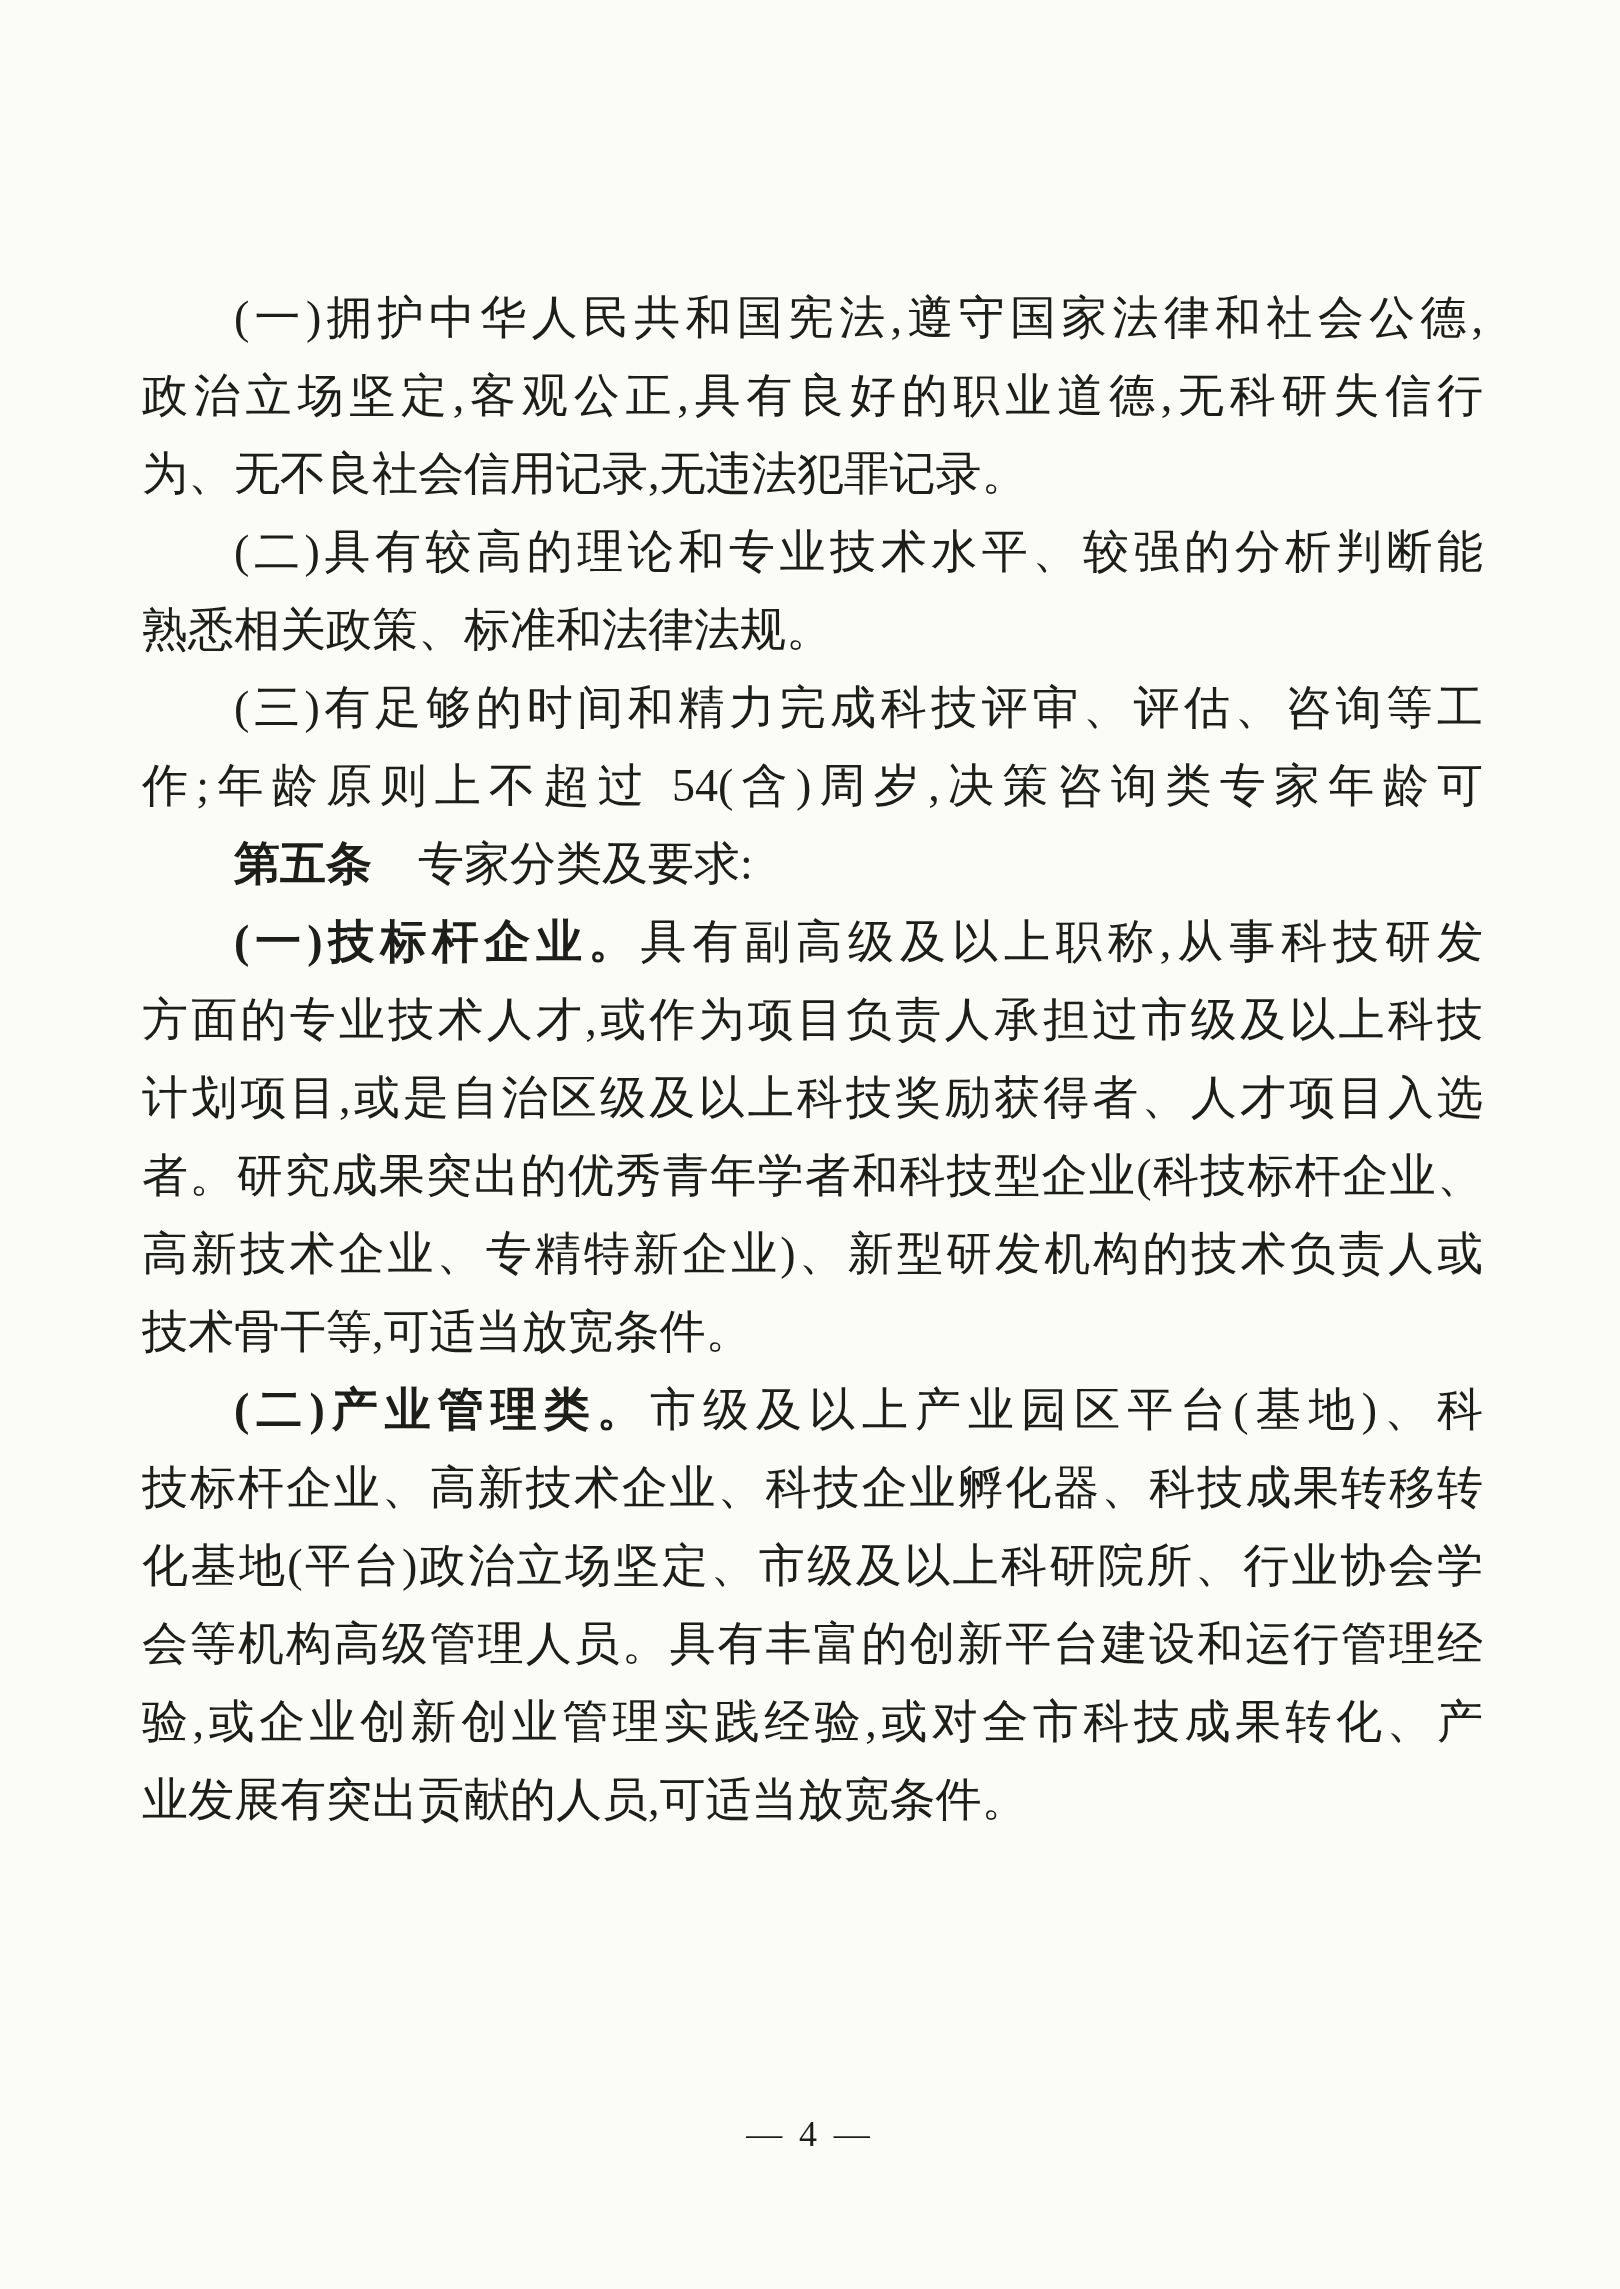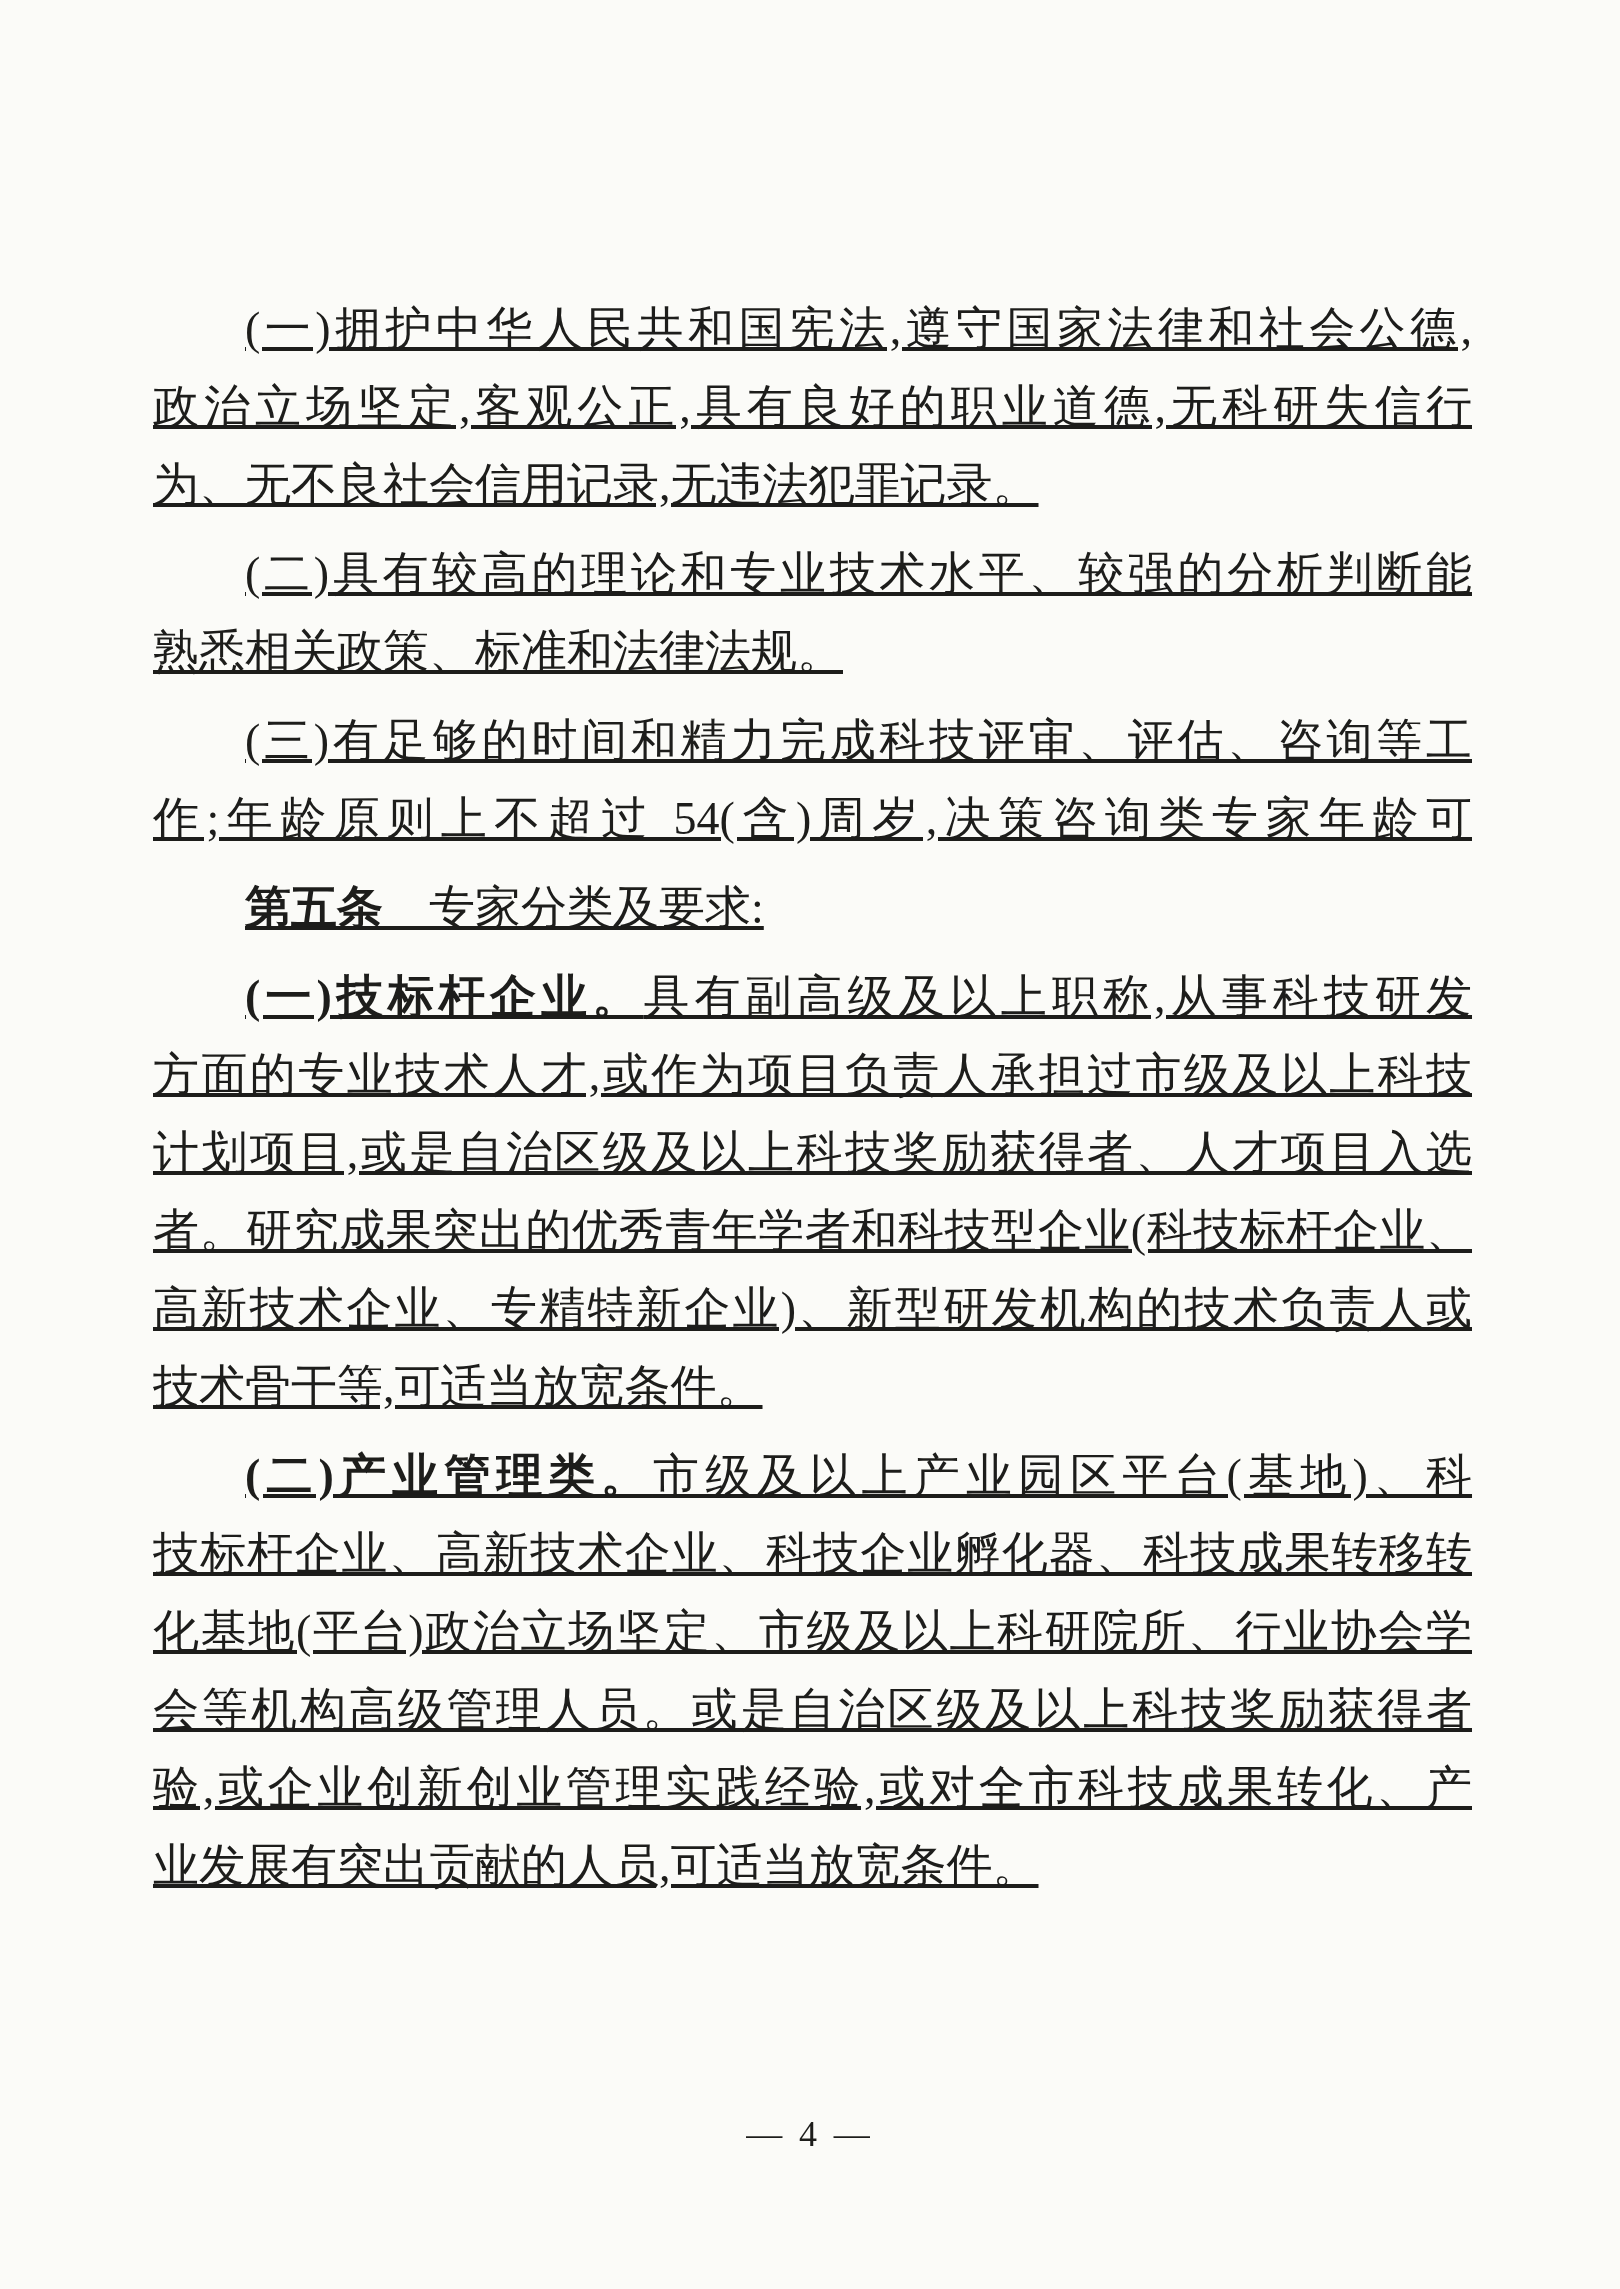--- a/index.html
+++ b/index.html
@@ -18,21 +18,21 @@
     overflow: hidden;
   }
   .content {
     position: absolute;
     left: 142px;
     top: 279px;
     width: 1341px;
     font-size: 46px;
     line-height: 78px;
   }
-  .paragraph { margin: 11px; text-decoration: underline; }
+  .paragraph { margin: 0; }
   .line {
     text-align: justify;
     white-space: nowrap;
     height: 78px;
   }
   .line.fill { text-align-last: justify; }
   .line.indent { text-indent: 92px; }
   .line b { font-weight: 700; }
   .footer {
     position: absolute;
@@ -71,20 +71,20 @@
         <div class="line fill"><span>方面的专业技术人才,或作为项目负责人承担过市级及以上科技</span></div>
         <div class="line fill"><span>计划项目,或是自治区级及以上科技奖励获得者、人才项目入选</span></div>
         <div class="line fill"><span>者。研究成果突出的优秀青年学者和科技型企业(科技标杆企业、</span></div>
         <div class="line fill"><span>高新技术企业、专精特新企业)、新型研发机构的技术负责人或</span></div>
         <div class="line"><span>技术骨干等,可适当放宽条件。</span></div>
       </div>
       <div class="paragraph">
         <div class="line indent fill"><b>(二)产业管理类。</b><span>市级及以上产业园区平台(基地)、科</span></div>
         <div class="line fill"><span>技标杆企业、高新技术企业、科技企业孵化器、科技成果转移转</span></div>
         <div class="line fill"><span>化基地(平台)政治立场坚定、市级及以上科研院所、行业协会学</span></div>
-        <div class="line fill"><span>会等机构高级管理人员。或是自治区级及以上科技奖励获得者</span></div>
+        <div class="line fill"><span>会等机构高级管理人员。具有丰富的创新平台建设和运行管理经</span></div>
         <div class="line fill"><span>验,或企业创新创业管理实践经验,或对全市科技成果转化、产</span></div>
         <div class="line"><span>业发展有突出贡献的人员,可适当放宽条件。</span></div>
       </div>
     </div>
   <div class="footer">— 4 —</div>
 </div>
 
 
 </body></html>

